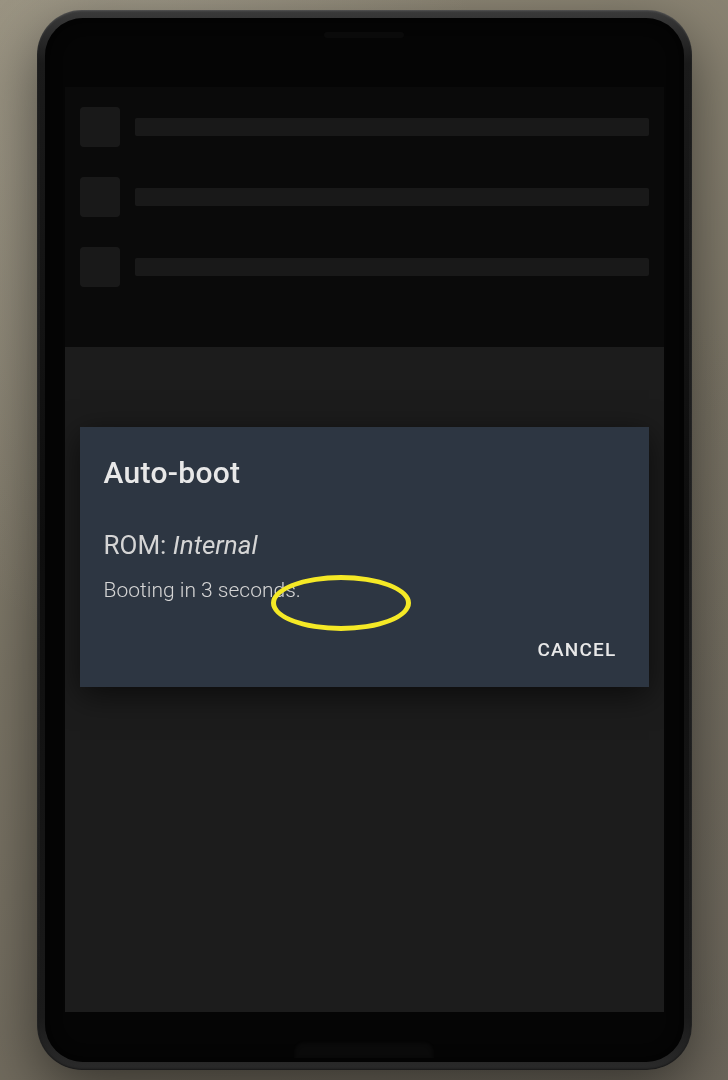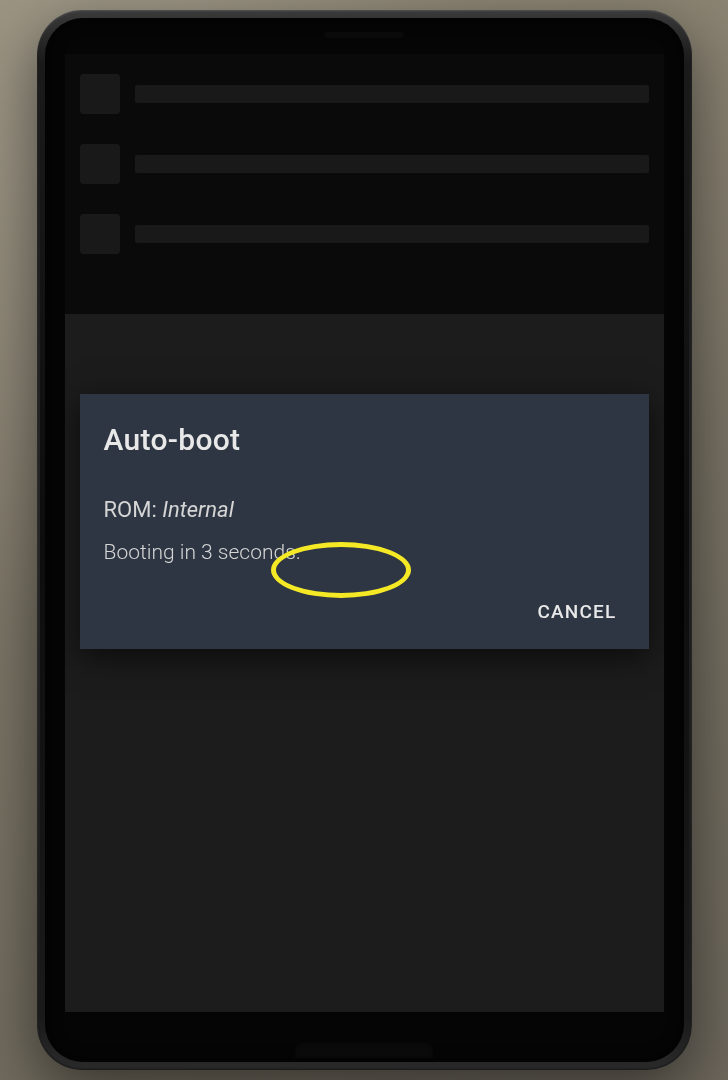--- a/index.html
+++ b/index.html
@@ -36,21 +36,21 @@
         0 20px 60px rgba(0,0,0,0.5),
         inset 0 1px 2px rgba(255,255,255,0.15),
         inset 0 -1px 2px rgba(0,0,0,0.5);
       position: relative;
     }
     .phone-inner {
       width: 100%;
       height: 100%;
       background: #050505;
       border-radius: 38px;
-      padding: 36px 20px 50px 20px;
+      padding: 69px 20px 50px 20px;
       box-shadow: inset 0 0 15px rgba(0,0,0,0.8);
     }
     .screen {
       width: 100%;
       height: 100%;
       background: #1c1c1c;
       position: relative;
       overflow: hidden;
     }
     .screen-dim {
@@ -94,21 +94,21 @@
     }
     .dialog-title {
       color: #e8e8e8;
       font-size: 30px;
       font-weight: 500;
       margin-bottom: 26px;
       letter-spacing: 0.3px;
     }
     .dialog-rom {
       color: #d5d5d5;
-      font-size: 22px;
+      font-size: 26px;
       margin-bottom: 18px;
       margin-top: 40px;
     }
     .dialog-rom .rom-label {
       font-weight: 400;
     }
     .dialog-rom .rom-value {
       font-style: italic;
     }
     .dialog-message {

